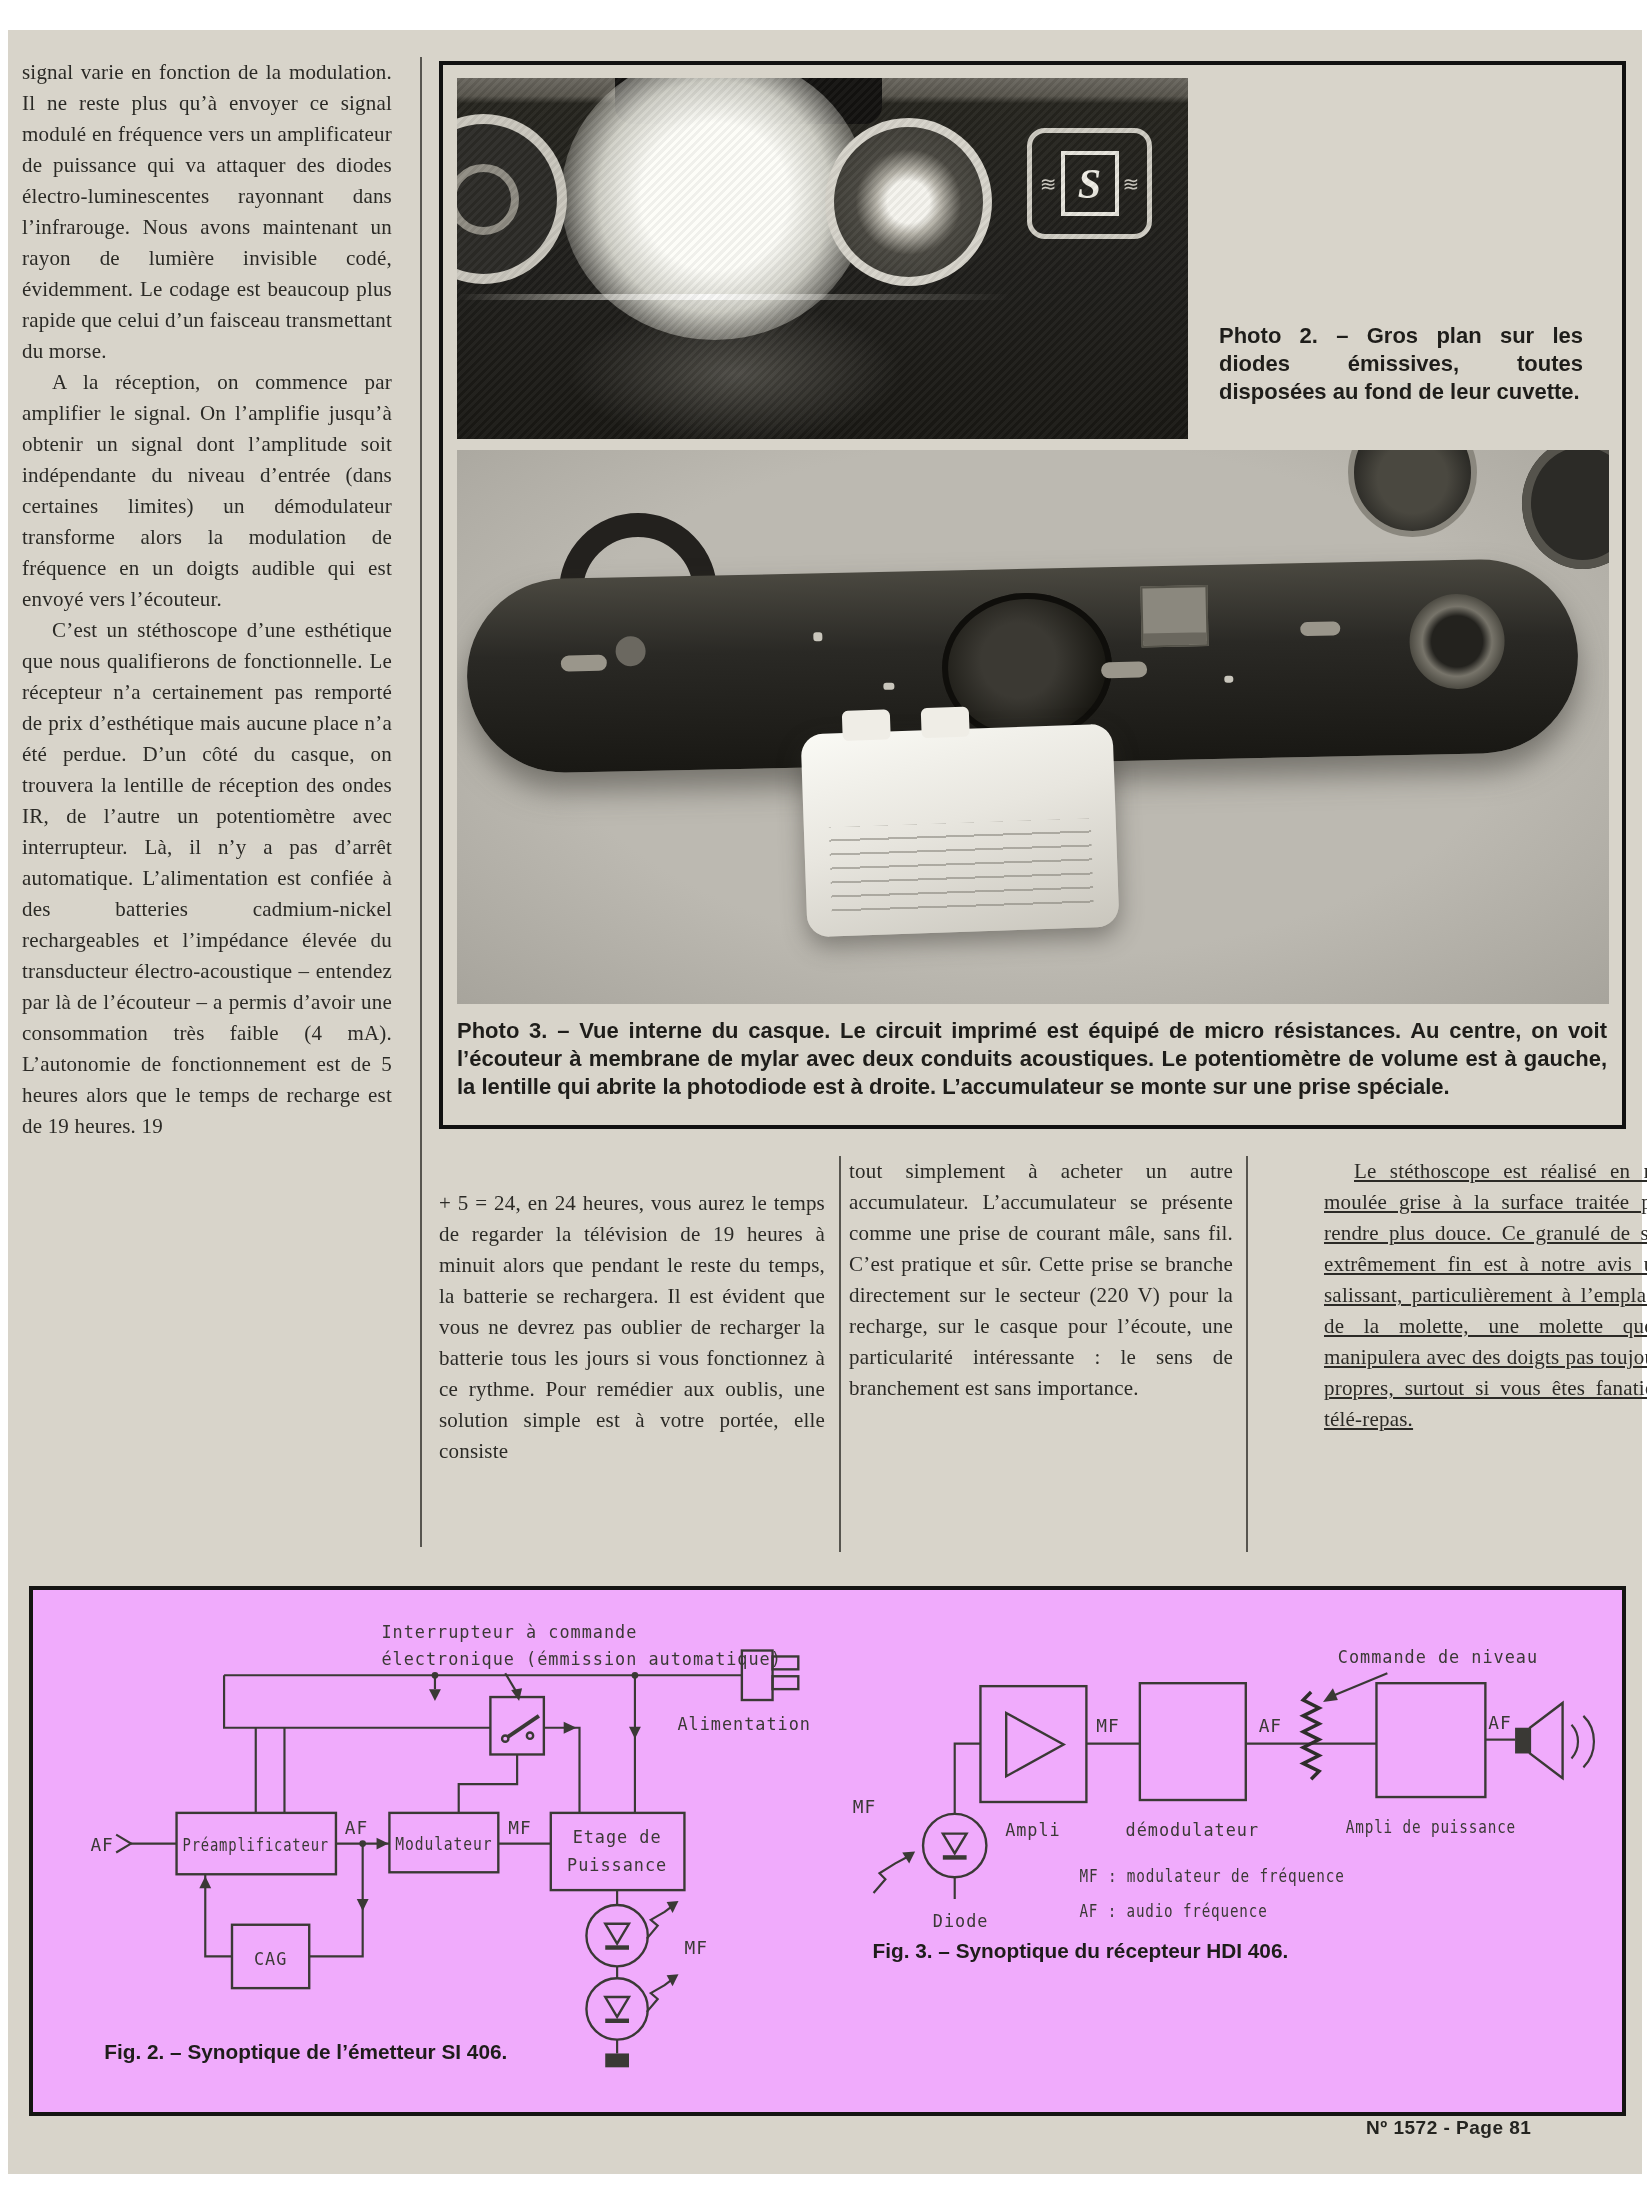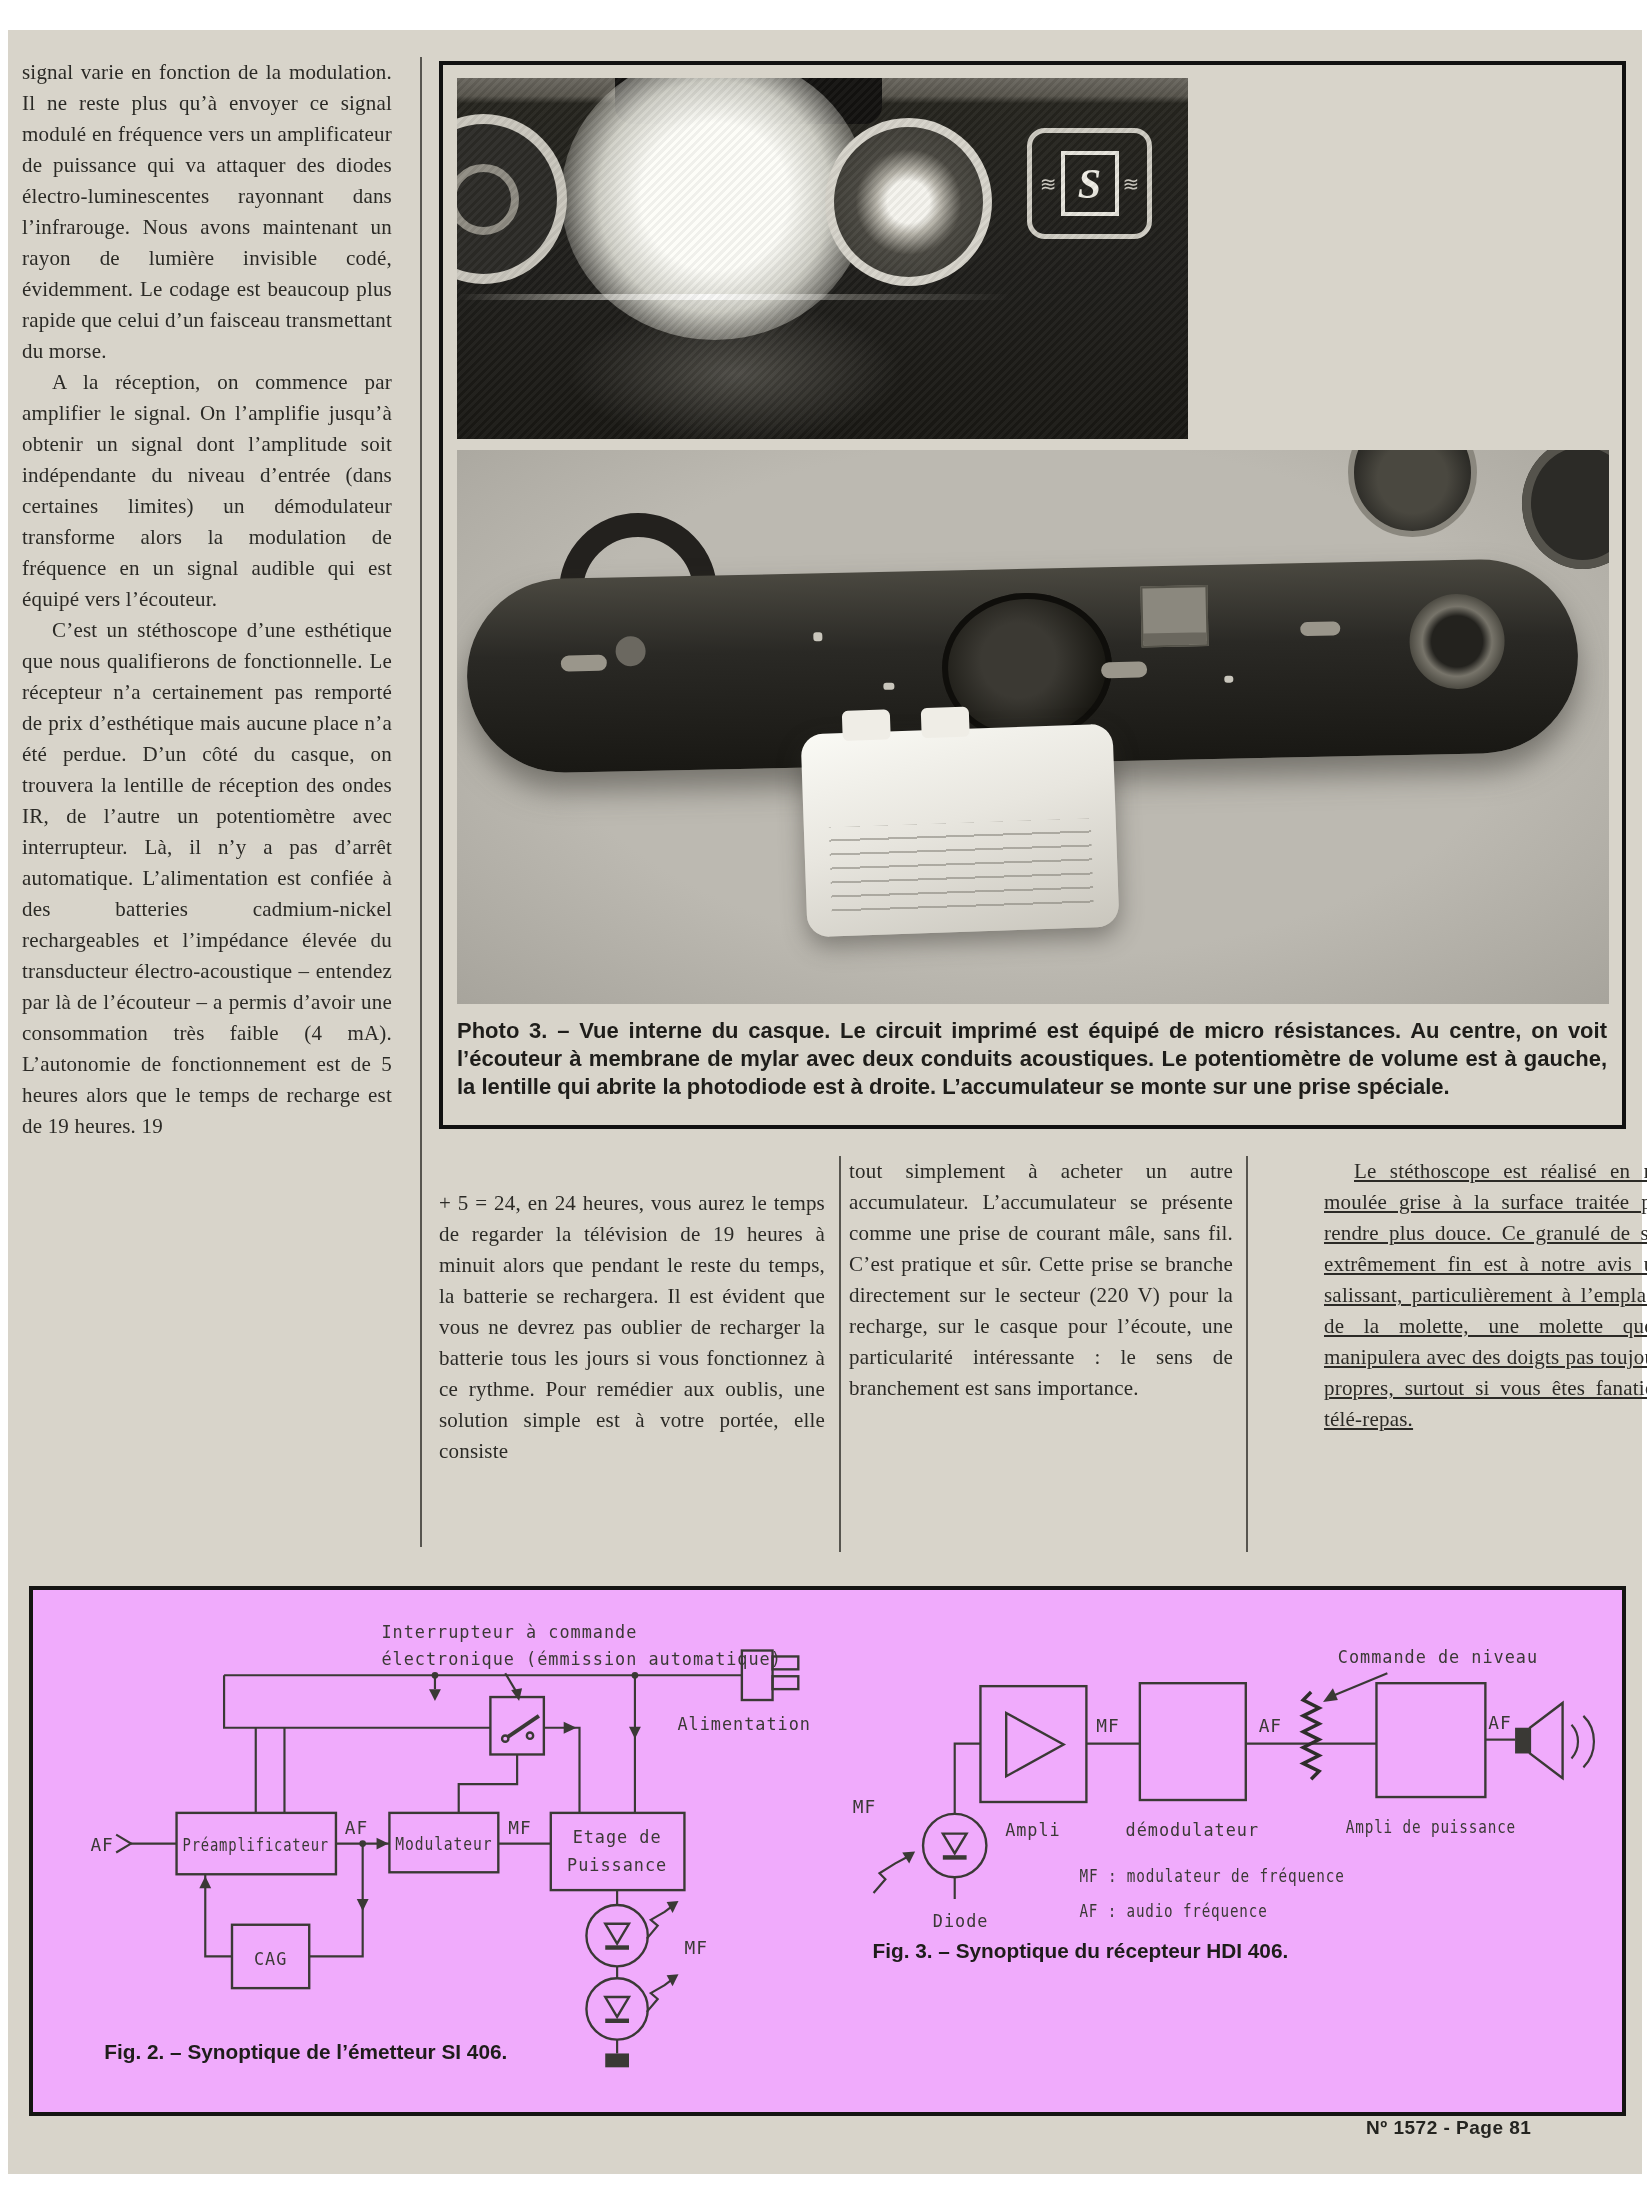--- a/index.html
+++ b/index.html
@@ -97,21 +97,21 @@
           font-family:"Liberation Sans",sans-serif;font-weight:bold;font-size:19px;color:#242420;letter-spacing:0.5px;}
 </style>
 </head>
 <body>
 
 <div class="page">
   <div class="paper"></div>
 
   <div class="col" style="left:22px;top:57px;width:370px;">
     <p>signal varie en fonction de la modulation. Il ne reste plus qu’à envoyer ce signal modulé en fréquence vers un amplificateur de puissance qui va attaquer des diodes électro-luminescentes rayonnant dans l’infrarouge. Nous avons maintenant un rayon de lumière invisible codé, évidemment. Le codage est beaucoup plus rapide que celui d’un faisceau transmettant du morse.</p>
-    <p class="ind">A la réception, on commence par amplifier le signal. On l’amplifie jusqu’à obtenir un signal dont l’amplitude soit indépendante du niveau d’entrée (dans certaines limites) un démodulateur transforme alors la modulation de fréquence en un signal audible qui est équipé vers l’écouteur.</p>
+    <p class="ind">A la réception, on commence par amplifier le signal. On l’amplifie jusqu’à obtenir un signal dont l’amplitude soit indépendante du niveau d’entrée (dans certaines limites) un démodulateur transforme alors la modulation de fréquence en un doigts audible qui est envoyé vers l’écouteur.</p>
     <p class="ind">C’est un stéthoscope d’une esthétique que nous qualifierons de fonctionnelle. Le récepteur n’a certainement pas remporté de prix d’esthétique mais aucune place n’a été perdue. D’un côté du casque, on trouvera la lentille de réception des ondes IR, de l’autre un potentiomètre avec interrupteur. Là, il n’y a pas d’arrêt automatique. L’alimentation est confiée à des batteries cadmium-nickel rechargeables et l’impédance élevée du transducteur électro-acoustique – entendez par là de l’écouteur – a permis d’avoir une consommation très faible (4 mA). L’autonomie de fonctionnement est de 5 heures alors que le temps de recharge est de 19 heures. 19</p>
   </div>
 
   <div class="vrule" style="left:420px;top:57px;height:1490px;"></div>
   <div class="vrule" style="left:839px;top:1156px;height:396px;"></div>
   <div class="vrule" style="left:1246px;top:1156px;height:396px;"></div>
 
   <div class="photo-box">
 
     <div class="photo2">
@@ -122,20 +122,21 @@
       <div class="p2-logo">
         <span class="p2-wave">≋</span>
         <span class="p2-s">S</span>
         <span class="p2-wave">≋</span>
       </div>
       <div class="p2-streak"></div>
       <div class="p2-bodyglow"></div>
       <div class="p2-weave"></div>
     </div>
 
+    <div class="caption cap2">Photo 2. – Gros plan sur les diodes émissives, toutes disposées au fond de leur cuvette.</div>
 
     <div class="photo3">
       <div class="p3-arc-wrap">
           <div class="p3-arc"></div>
         </div>
       <div class="p3-lens-tr"></div>
       <div class="p3-edge-disc"></div>
       <div class="p3-device">
         <div class="p3-membrane"></div>
         <div class="p3-chip"></div>

